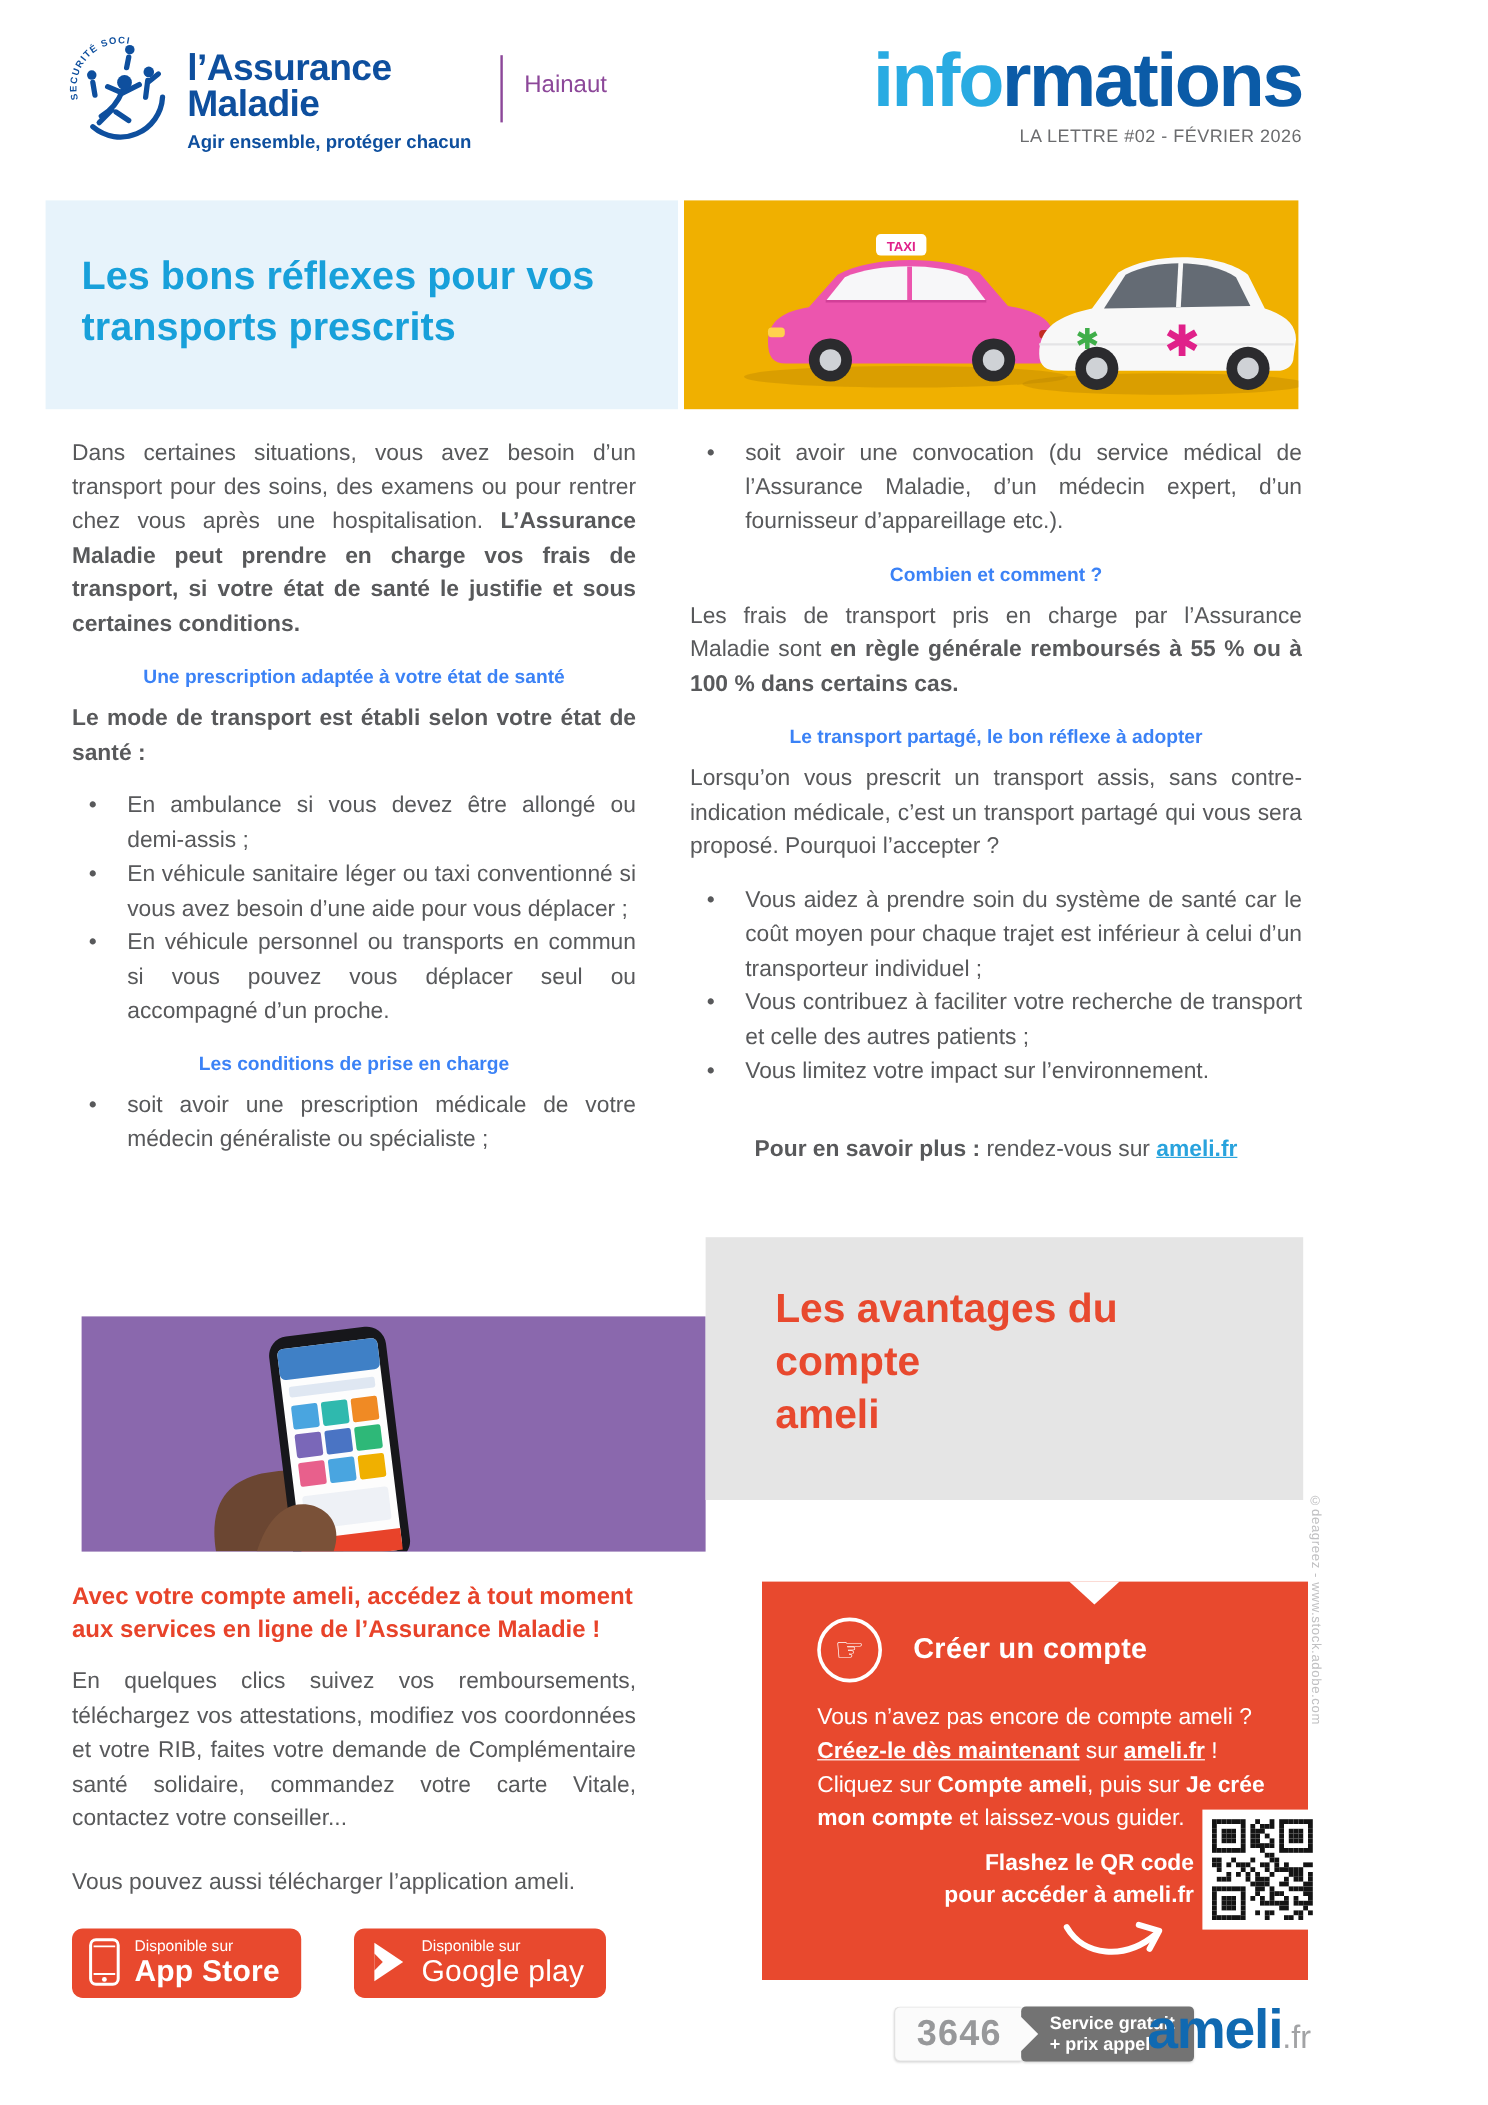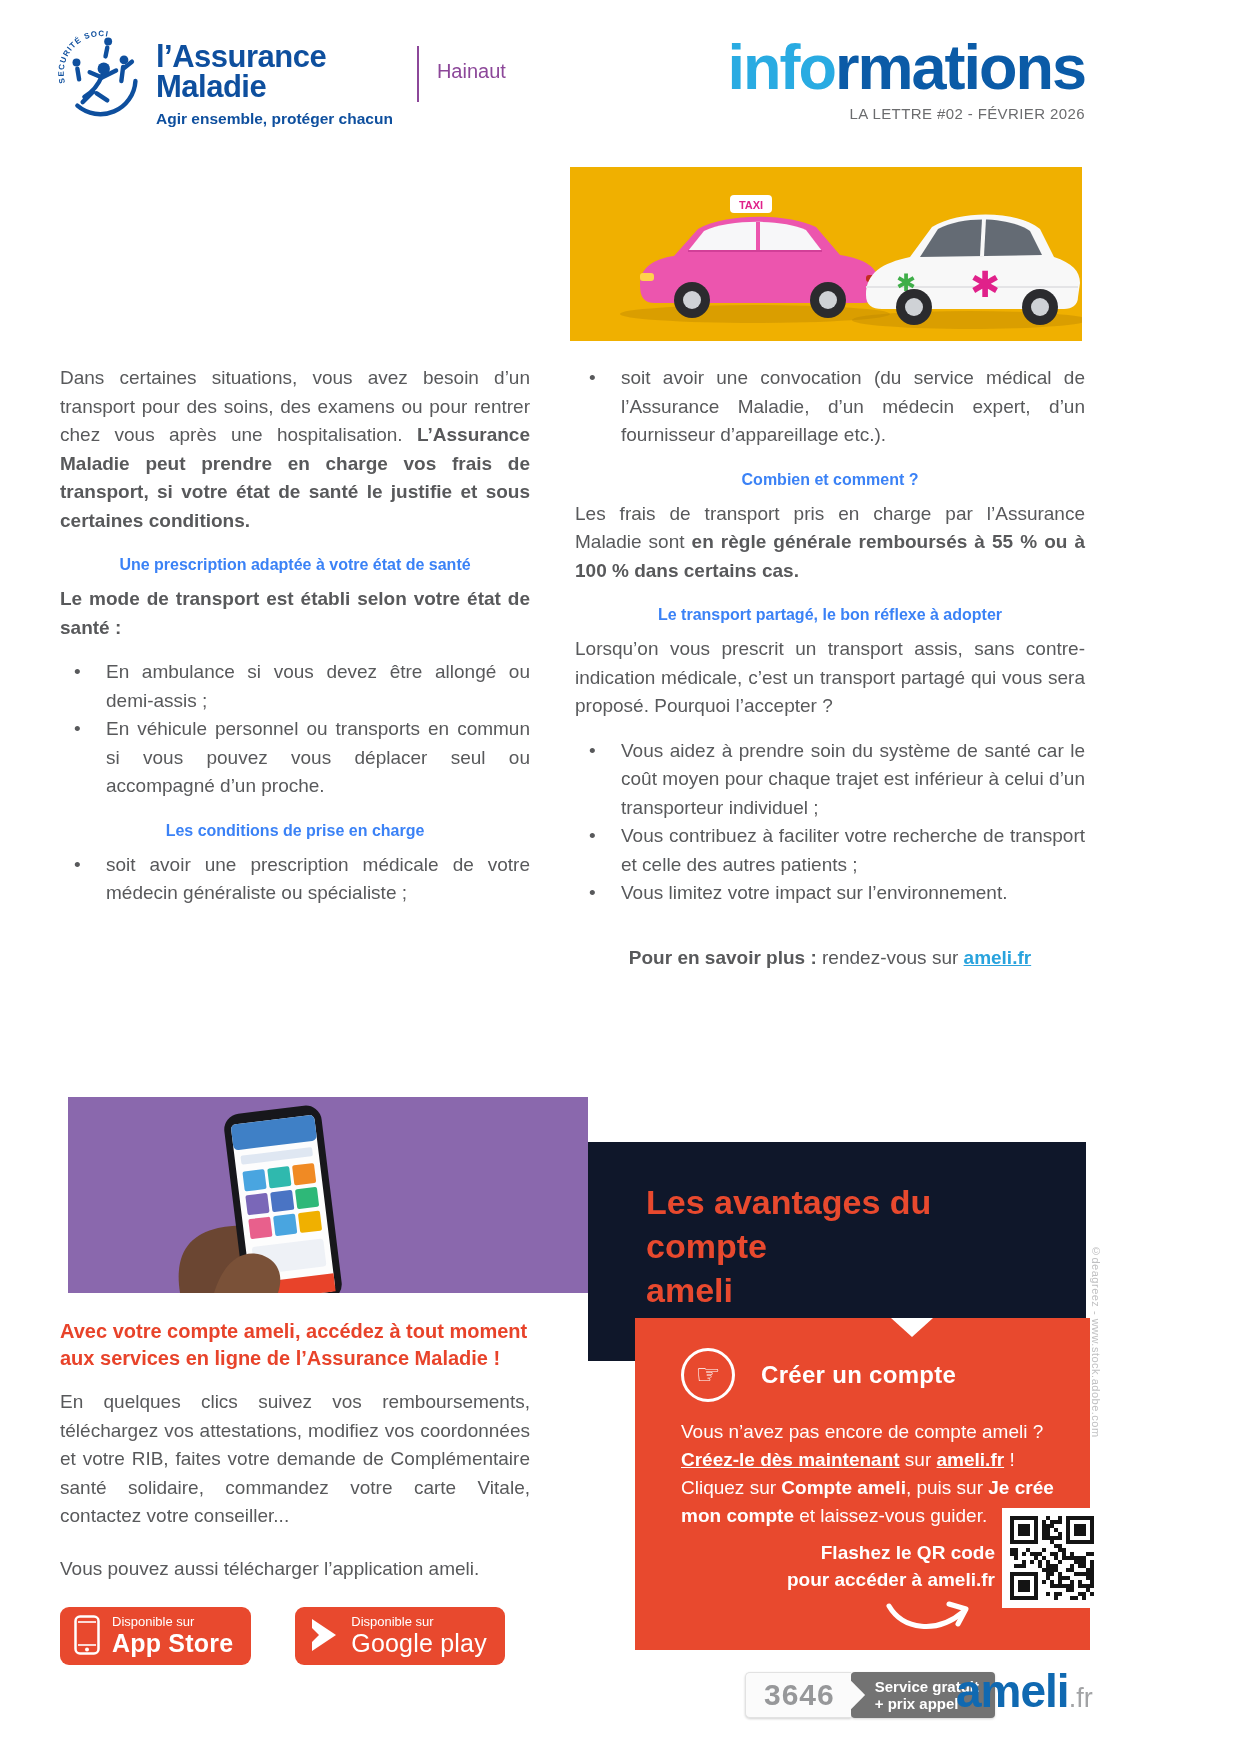--- a/index.html
+++ b/index.html
@@ -33,21 +33,21 @@
   .col p{margin:0 0 16px;}
   .sub{font-size:16px;font-weight:bold;color:#3b82f6;margin:18px 0 8px;text-align:center;}
   ul.b{list-style:none;margin:0 0 16px;padding:0;}
   ul.b li{position:relative;padding-left:46px;margin:0;}
   ul.b li::before{content:"•";position:absolute;left:14px;color:#58595b;}
   .more{margin-top:36px;text-align:center;font-size:19px;}
   .inline-link{color:#29a3dd;font-weight:bold;text-decoration:underline;cursor:pointer;}
 
   
   .app-img{position:absolute;left:68px;top:1097px;width:520px;height:196px;background:#8a68ad;overflow:hidden;}
-  .benefits{position:absolute;left:588px;top:1142px;width:498px;height:219px;background:#0f172a;}
+  .benefits{position:absolute;left:588px;top:1031px;width:498px;height:219px;background:#e5e5e5;}
   .benefits h2{margin:38px 0 0 58px;font-size:34px;font-weight:bold;color:#e8492e;line-height:1.3;width:400px;}
 
   
   .account{position:absolute;left:60px;top:1318px;width:470px;font-size:19px;line-height:1.5;}
   .account .lead{font-size:20px;font-weight:bold;color:#e8432a;line-height:1.35;margin:0 0 16px;}
   .account p{margin:0 0 16px;text-align:justify;}
   .account p.nojust{text-align:left;margin-top:24px;}
   .stores{display:flex;gap:44px;margin-top:24px;}
   .store-btn{display:flex;align-items:center;gap:12px;background:#e8492e;color:#fff;border:none;
              border-radius:9px;padding:6px 18px 8px 14px;height:58px;box-sizing:border-box;cursor:pointer;
@@ -132,20 +132,23 @@
     </div>
     <div class="divider"></div>
     <div class="region">Hainaut</div>
   </div>
 
   <div class="masthead">
     <div class="masthead-title"><span class="light">info</span><span class="dark">rmations</span></div>
     <div class="issue">LA LETTRE #02 - FÉVRIER 2026</div>
   </div>
 
+  <div class="hero-left">
+    <div class="hero-title">Les bons réflexes pour vos transports prescrits</div>
+  </div>
   <div class="hero-right">
     <svg class="cars" viewBox="0 0 516 174">
       <ellipse cx="185" cy="147" rx="135" ry="9" fill="#b98500" opacity="0.4"></ellipse>
       <ellipse cx="400" cy="153" rx="118" ry="9" fill="#b98500" opacity="0.4"></ellipse>
       <g>
         <rect x="160" y="28" width="42" height="18" rx="4" fill="#fff"></rect>
         <text x="181" y="42" text-anchor="middle" font-size="11" font-weight="bold" fill="#e0218a">TAXI</text>
         <path d="M70,118 C70,100 84,92 104,89 L128,62 C156,46 216,46 246,60 L270,88 C296,92 308,101 308,114 L306,127 C306,133 300,136 293,136 L85,136 C74,136 70,130 70,118 Z" fill="#ec55ae"></path>
         <path d="M134,64 C160,52 212,52 236,63 L252,84 L118,84 Z" fill="#f7f7f9"></path>
         <line x1="188" y1="55" x2="188" y2="84" stroke="#ec55ae" stroke-width="4"></line>
@@ -171,20 +174,21 @@
       </g>
     </svg>
   </div>
 
   <div class="col col-left">
     <p><span>Dans certaines situations, vous avez besoin d’un transport pour des soins, des examens ou pour rentrer chez vous après une hospitalisation. </span><strong>L’Assurance Maladie peut prendre en charge vos frais de transport, si votre état de santé le justifie et sous certaines conditions.</strong></p>
     <h3 class="sub">Une prescription adaptée à votre état de santé</h3>
     <p><strong>Le mode de transport est établi selon votre état de santé :</strong></p>
     <ul class="b">
       <li><span>En ambulance si vous devez être allongé ou demi-assis ;</span></li>
+      <li><span>En véhicule sanitaire léger ou taxi conventionné si vous avez besoin d’une aide pour vous déplacer ;</span></li>
       <li><span>En véhicule personnel ou transports en commun si vous pouvez vous déplacer seul ou accompagné d’un proche.</span></li>
     </ul>
     <h3 class="sub">Les conditions de prise en charge</h3>
     <ul class="b">
       <li><span>soit avoir une prescription médicale de votre médecin généraliste ou spécialiste ;</span></li>
     </ul>
   </div>
 
   <div class="col col-right">
     <ul class="b">

